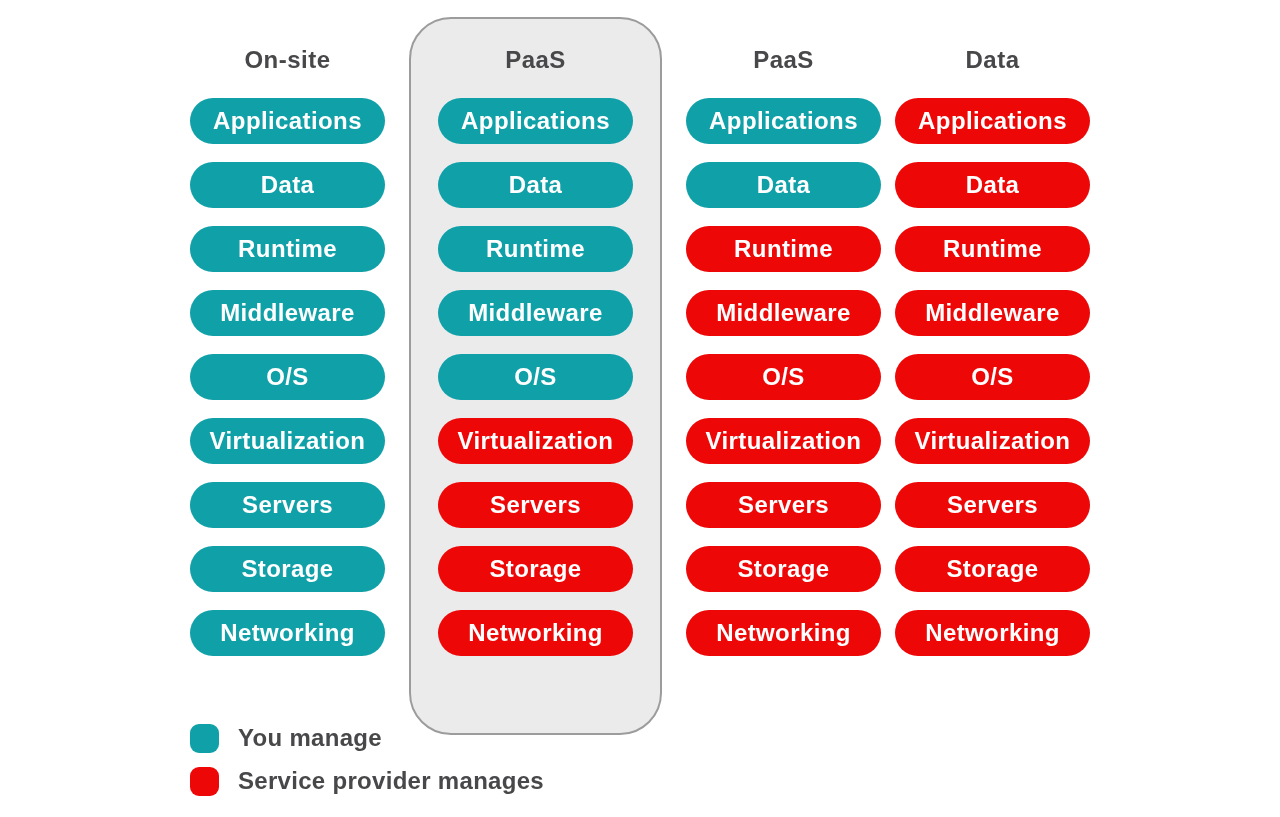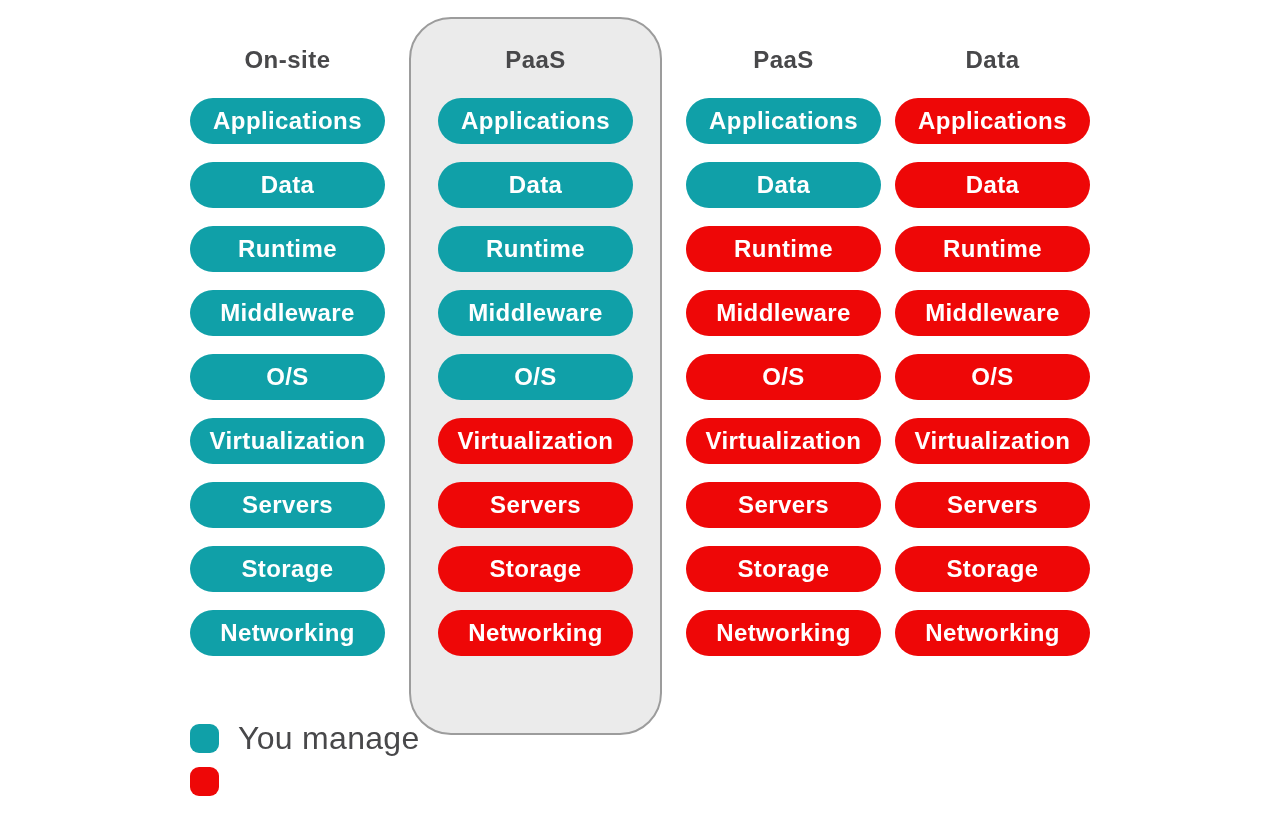--- a/index.html
+++ b/index.html
@@ -63,22 +63,22 @@
   .legend-row { display: flex; align-items: center; height: 30px; margin-bottom: 13px; }
   .legend-swatch {
     width: 29px; height: 29px;
     border-radius: 9px;
     margin-right: 19px;
     flex: 0 0 auto;
   }
   .legend-swatch.you      { background: #10a0a8; }
   .legend-swatch.provider { background: #ee0707; }
   .legend-label {
-    font-size: 32px;
-    font-weight: normal;
+    font-size: 24px;
+    font-weight: bold;
     letter-spacing: 0.3px;
     color: #48484a;
   }
 </style>
 </head>
 <body>
 
 <div class="canvas">
 
   <div class="highlight-box"></div>
@@ -133,16 +133,17 @@
       <div class="pill provider">Networking</div>
     </div>
 
   <div class="legend">
     <div class="legend-row">
       <span class="legend-swatch you"></span>
       <span class="legend-label">You manage</span>
     </div>
     <div class="legend-row">
       <span class="legend-swatch provider"></span>
+      <span class="legend-label">Service provider manages</span>
     </div>
   </div>
 
 </div>
 
 </body></html>

